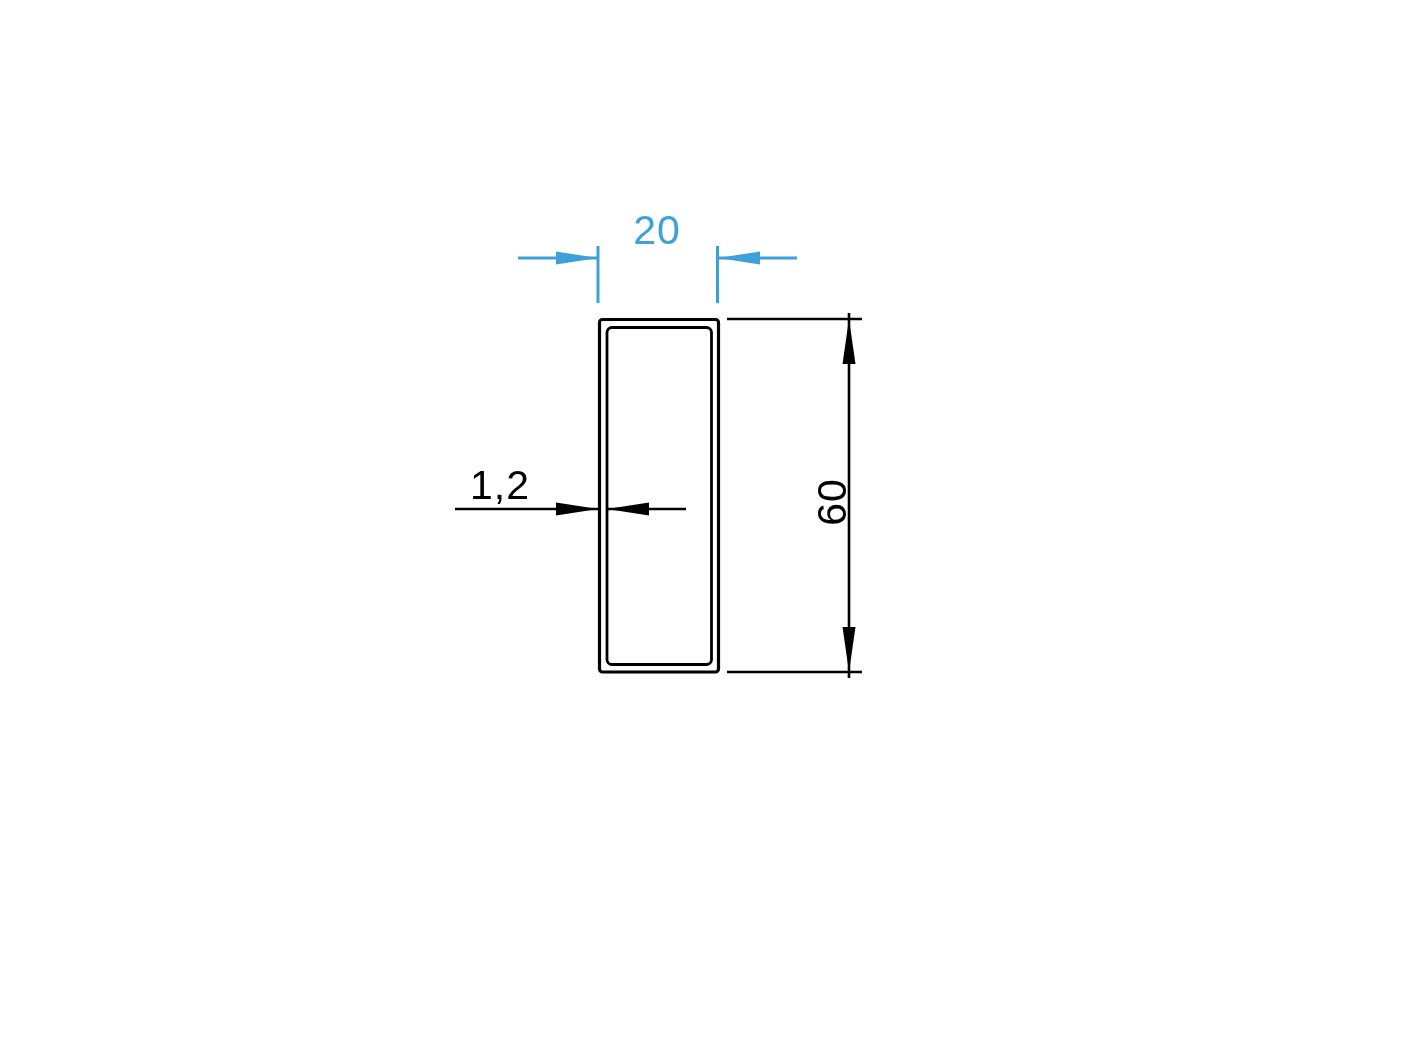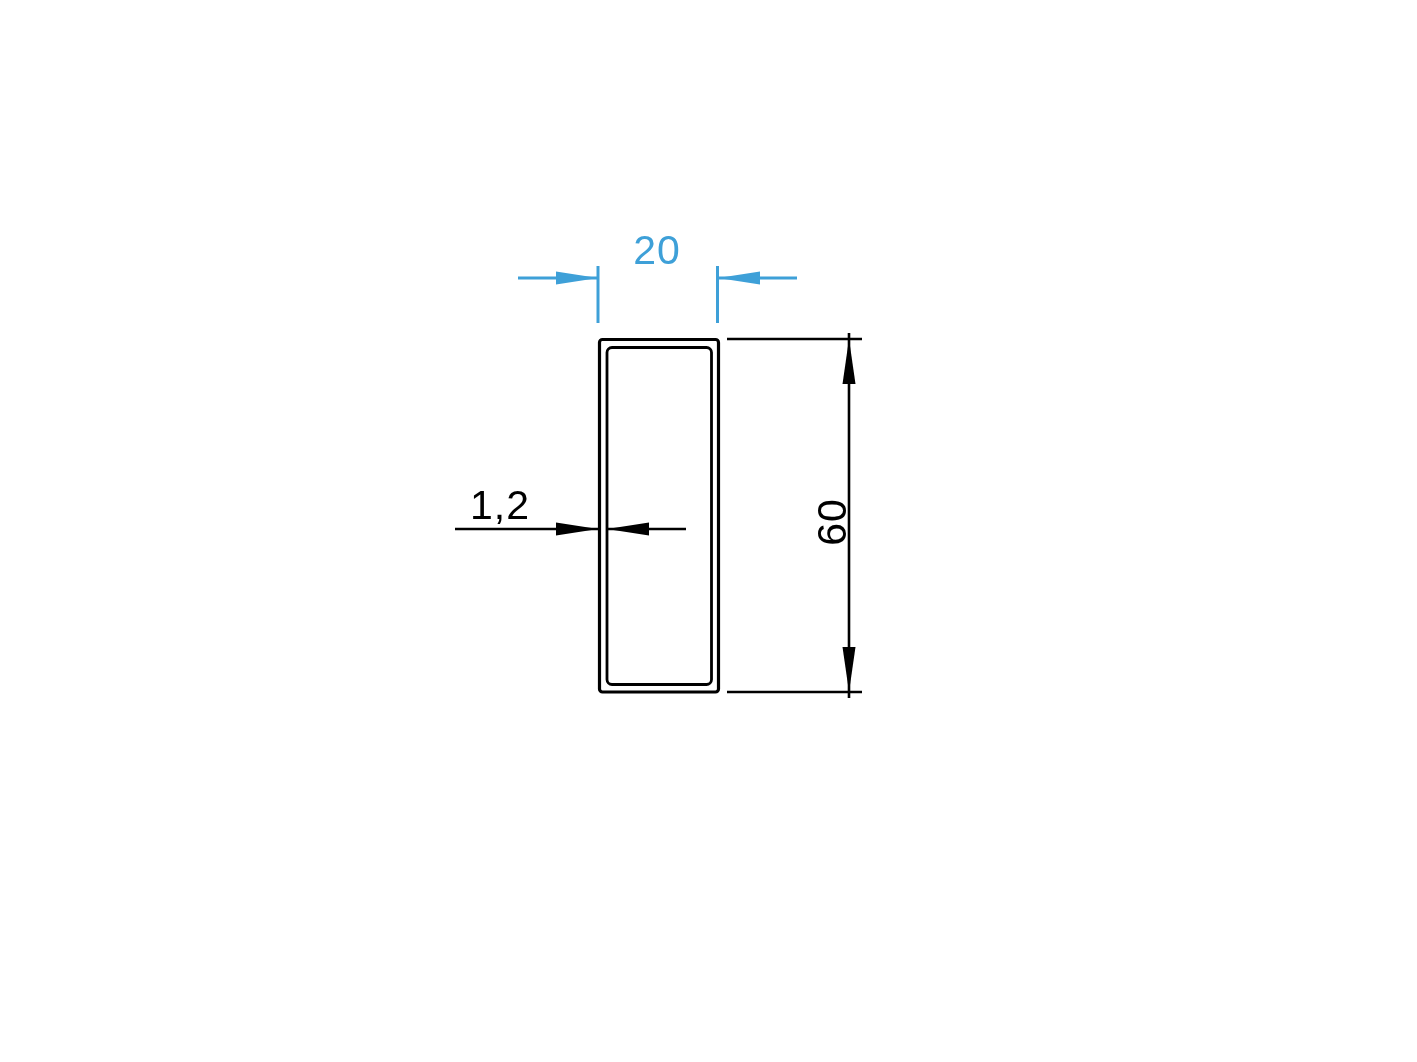--- a/index.html
+++ b/index.html
@@ -8,21 +8,20 @@
     --line-black:#000000;
     --bg:#ffffff;
   }
   html,body{margin:0;padding:0;background:var(--bg);}
   .canvas{
     position:relative;
     width:1417px;height:1026px;
     background:var(--bg);
     overflow:hidden;
     font-family:"Liberation Sans",sans-serif;
-    margin-top:20px;
   }
   svg{display:block;}
   .profile-stroke{stroke:var(--line-black);fill:none;}
   .blue-stroke{stroke:var(--dim-blue);fill:none;}
   .blue-fill{fill:var(--dim-blue);stroke:none;}
   .black-stroke{stroke:var(--dim-black);fill:none;}
   .black-fill{fill:var(--dim-black);stroke:none;}
   .dim-text{
     font-family:"Liberation Sans",sans-serif;
     font-size:41px;

